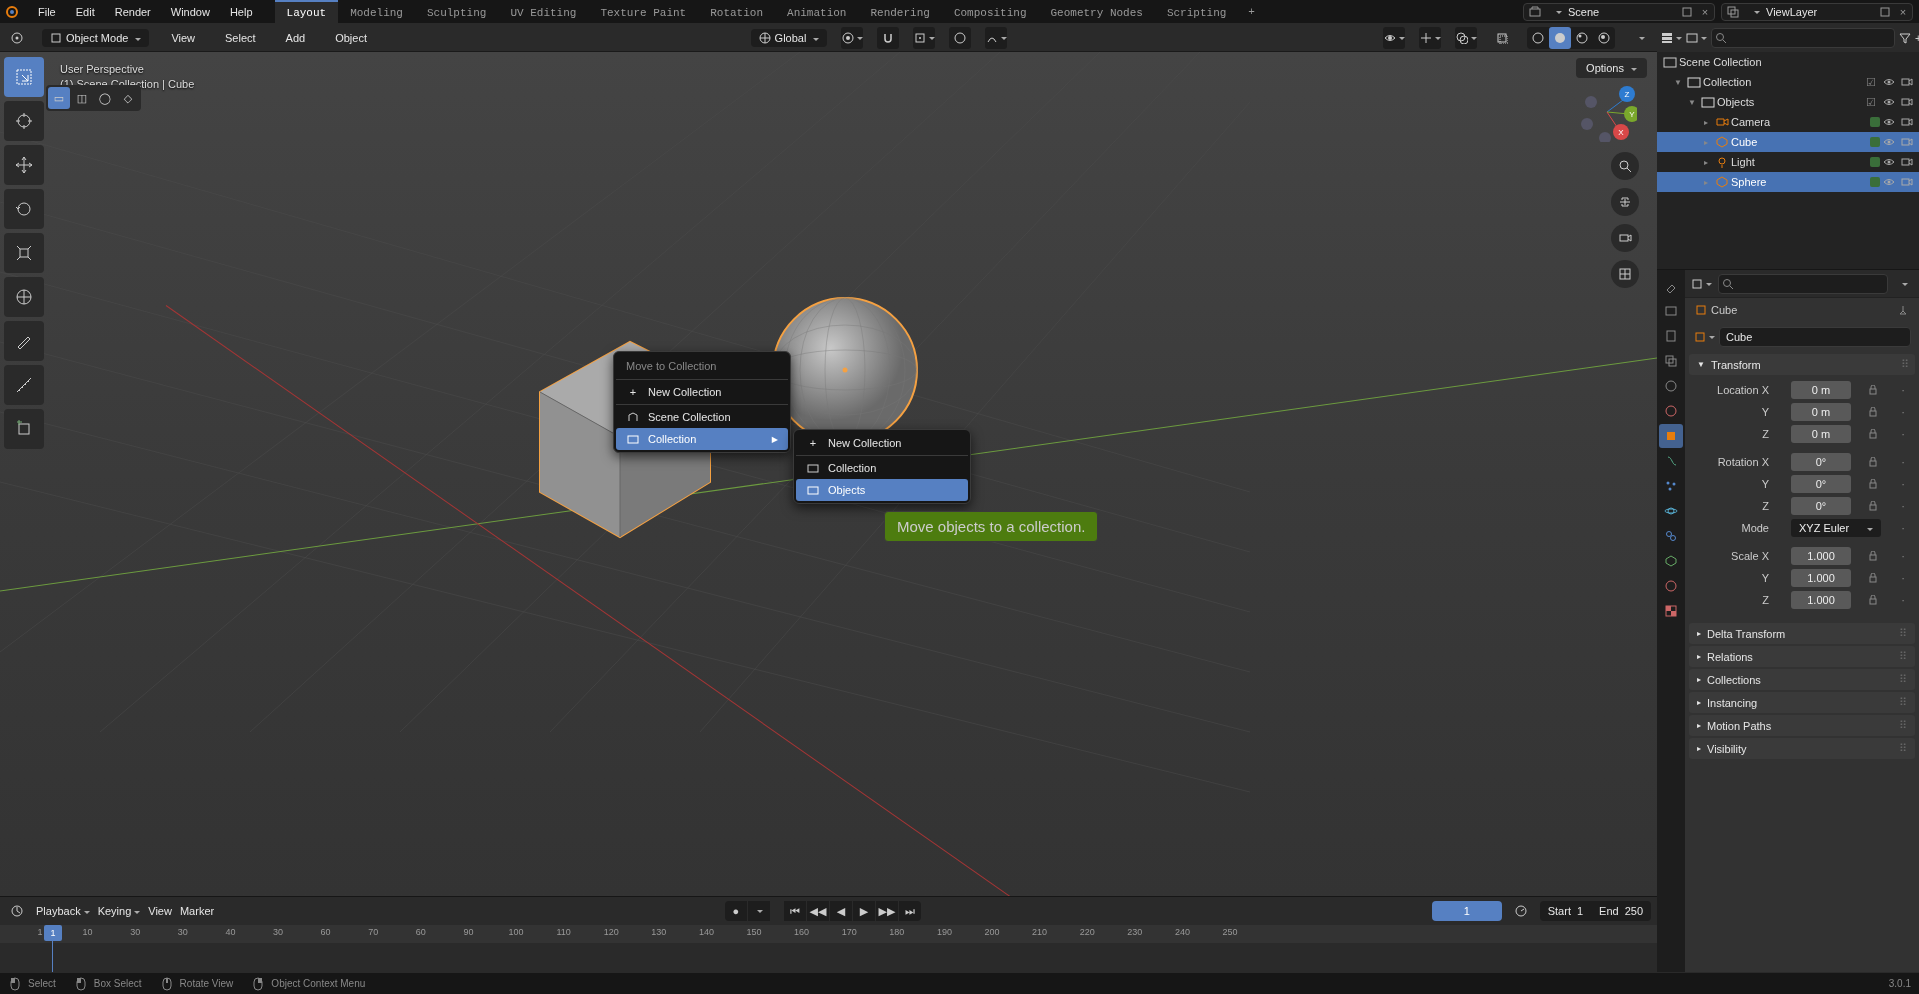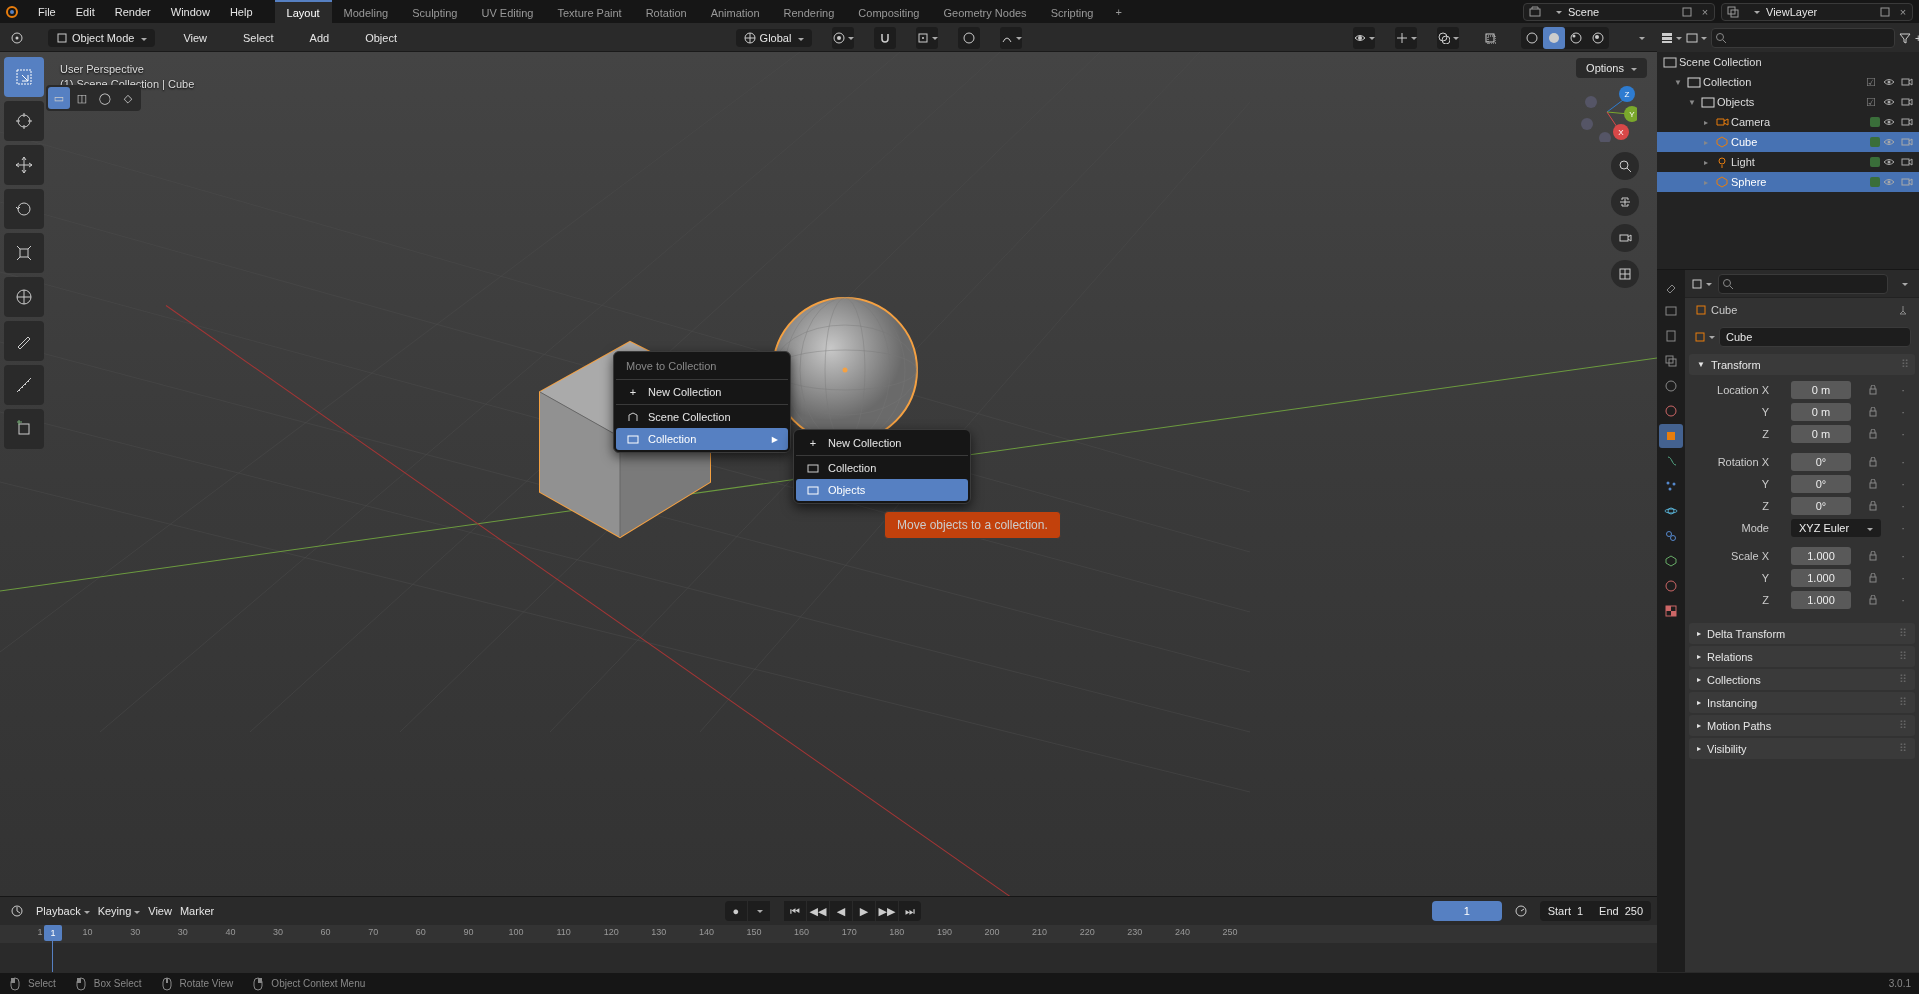--- a/index.html
+++ b/index.html
@@ -4,31 +4,31 @@
 <style>
 * { margin:0; padding:0; box-sizing:border-box; font-family:-apple-system,BlinkMacSystemFont,"Segoe UI",Arial,sans-serif; user-select:none; }
 body { width:1919px; height:994px; background:#161616; color:#e6e6e6; font-size:11px; overflow:hidden; display:flex; flex-direction:column; }
 
 
 .topbar { height:24px; background:#161616; display:flex; align-items:center; border-bottom:1px solid #2a2a2a; }
 .topbar .logo { width:24px; height:24px; display:flex; align-items:center; justify-content:center; color:#999; }
 .topbar .menu-items { display:flex; gap:0; padding-left:4px; }
 .topbar .menu-items span { padding:4px 10px; color:#e6e6e6; cursor:default; }
 .topbar .tabs { display:flex; margin-left:12px; }
-.topbar .tabs span { padding:5px 12px; color:#999; border-top:2px solid transparent; }
+.topbar .tabs span { padding:5px 12px; color:#999; border-top:2px solid transparent;font-family:Liberation Mono, monospace; }
 .topbar .tabs span.active { color:#fff; background:#2a2a2a; border-top:2px solid #5680c2; }
 .topbar .tabs .addtab { padding:4px 10px; color:#999; }
 .topbar .right { margin-left:auto; display:flex; align-items:center; height:100%; }
 .topbar .field { display:flex; align-items:center; background:#1d1d1d; border:1px solid #3a3a3a; height:18px; border-radius:4px; margin-right:6px; }
 .topbar .field .ic { width:22px; display:flex; align-items:center; justify-content:center; color:#999; }
 .topbar .field input { background:transparent; border:none; color:#e6e6e6; font-size:11px; width:110px; outline:none; }
 .topbar .field .btn { width:18px; height:16px; display:flex; align-items:center; justify-content:center; color:#999; }
 
 
-.viewhdr { height:28px; background:#2a2a2a; display:flex; align-items:center; padding:0 6px; gap:20px; border-bottom:1px solid #1a1a1a; }
+.viewhdr { height:28px; background:#2a2a2a; display:flex; align-items:center; padding:0 6px; gap:14px; border-bottom:1px solid #1a1a1a; }
 .dd { background:#1d1d1d; border-radius:4px; padding:3px 8px; display:flex; align-items:center; gap:4px; color:#e6e6e6; }
 .viewhdr .lbl { padding:3px 8px; color:#e6e6e6; }
 .iconbtn { width:22px; height:22px; display:flex; align-items:center; justify-content:center; color:#ccc; border-radius:3px; }
 .iconbtn.dark { background:#1d1d1d; }
 .spacer { flex:1; }
 .pill { display:flex; background:#1d1d1d; border-radius:4px; }
 .pill .seg { width:22px; height:22px; display:flex; align-items:center; justify-content:center; color:#ccc; }
 .pill .seg.active { background:#5680c2; color:#fff; border-radius:3px; }
 
 
@@ -62,21 +62,21 @@
 .sphere-shape { position:absolute; top:243px; left:770px; width:150px; height:150px; }
 
 
 .ctxmenu { position:absolute; background:#161616; border:1px solid #3a3a3a; border-radius:6px; padding:2px; box-shadow:0 4px 12px rgba(0,0,0,.6); min-width:178px; }
 .ctxmenu .title { padding:6px 10px; color:#888; }
 .ctxmenu .sep { height:1px; background:#3a3a3a; margin:1px 0; }
 .ctxmenu .item { padding:5px 10px; display:flex; align-items:center; gap:8px; color:#e6e6e6; border-radius:3px; position:relative; }
 .ctxmenu .item.hl { background:#5680c2; color:#fff; }
 .ctxmenu .item .arrow { margin-left:auto; font-size:8px; }
 .ctxmenu .item .ic { width:14px; display:flex; align-items:center; justify-content:center; }
-.tooltip { position:absolute; background:#c2410c; border:1px solid #3a3a3a; border-radius:4px; padding:6px 12px; color:#ccc; font-size:12px; }
+.tooltip { position:absolute; background:#4d7c0f; border:1px solid #3a3a3a; border-radius:4px; padding:6px 12px; color:#ccc; font-size:15px; }
 
 
 .outliner { flex:0 0 246px; background:#232323; display:flex; flex-direction:column; border-bottom:1px solid #161616; }
 .outliner-hd { height:28px; display:flex; align-items:center; padding:0 4px; gap:4px; background:#2a2a2a; }
 .outliner-hd input { background:#1d1d1d; border:1px solid #3a3a3a; border-radius:4px; height:20px; flex:1; color:#e6e6e6; padding:0 20px 0 6px; font-size:11px; }
 .outliner-body { flex:1; overflow:auto; font-size:11px; }
 .tree-row { display:flex; align-items:center; height:20px; padding-right:4px; color:#ddd; }
 .tree-row.sel { background:#4772b3; color:#fff; }
 .tree-row .ind { display:inline-block; }
 .tree-row .tw { width:14px; display:flex; align-items:center; justify-content:center; font-size:8px; color:#888; }

